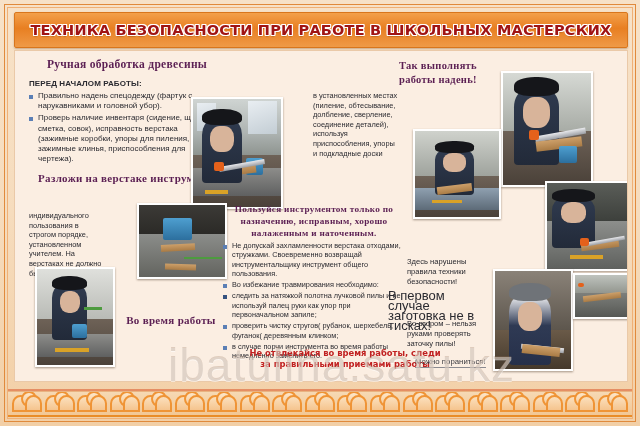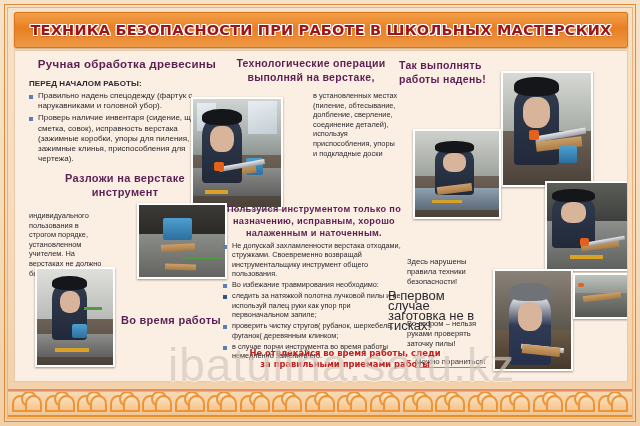--- a/index.html
+++ b/index.html
@@ -45,21 +45,21 @@
 
   
   .board{
     position:absolute;left:14px;top:50px;width:612px;height:330px;
     background:#fbeee2;
     border:1px solid #eac9a8;
     overflow:hidden;
   }
 
   .hdr{
-    font-family:Liberation Sans, sans-serif;
+    font-family:Liberation Serif, serif;
     color:#5b1f53;font-weight:700;letter-spacing:.3px;
   }
   .body-txt{
     font-family:"Liberation Sans",sans-serif;
     color:#2a2a30;
   }
   .bullets{margin:0;padding:0;list-style:none;}
   .bullets li{position:relative;padding-left:9px;margin-bottom:2px;}
   .bullets li:before{
     content:"";position:absolute;left:0;top:4px;width:4px;height:4px;
@@ -208,21 +208,20 @@
       <div class="bench" style="bottom:8%;height:24%;"></div>
       <div class="person" style="left:20%;bottom:26%;height:56%;">
         <div class="head"></div>
           <div class="face"></div>
       </div>
       <div class="vise" style="left:46%;bottom:28%;"></div>
       <div class="clamp" style="left:24%;bottom:14%;width:44%;height:4%;"></div>
       <div class="green" style="left:62%;top:40%;width:24%;"></div>
     </div>
 
-    <div class="hdr" style="position:absolute;left:208px;top:6px;width:176px;font-size:10.5px;line-height:13.5px;text-align:center;">Технологические операции выполняй на верстаке,</div>
 
     <div class="body-txt" style="position:absolute;left:298px;top:40px;width:86px;font-size:7.4px;line-height:9.6px;">в установленных местах (пиление, обтесывание, долбление, сверление, соединение деталей), используя приспособления, упоры и подкладные доски</div>
 
     <div class="hdr" style="position:absolute;left:206px;top:152px;width:186px;font-size:9.2px;line-height:12px;text-align:center;">Пользуйся инструментом только по назначению, исправным, хорошо налаженным и наточенным.</div>
 
     <ul class="bullets body-txt" style="position:absolute;left:208px;top:190px;width:186px;font-size:7.3px;line-height:9.3px;">
       <li>Не допускай захламленности верстака отходами, стружками. Своевременно возвращай инструментальщику инструмент общего пользования.</li>
       <li>Во избежание травмирования необходимо:</li>
       <li class="sq-dk">следить за натяжкой полотна лучковой пилы и не используй палец руки как упор при первоначальном запиле;</li>
       <li>проверить чистку стругов( рубанок, шерхебель, фуганок( деревянным клинком;</li>

